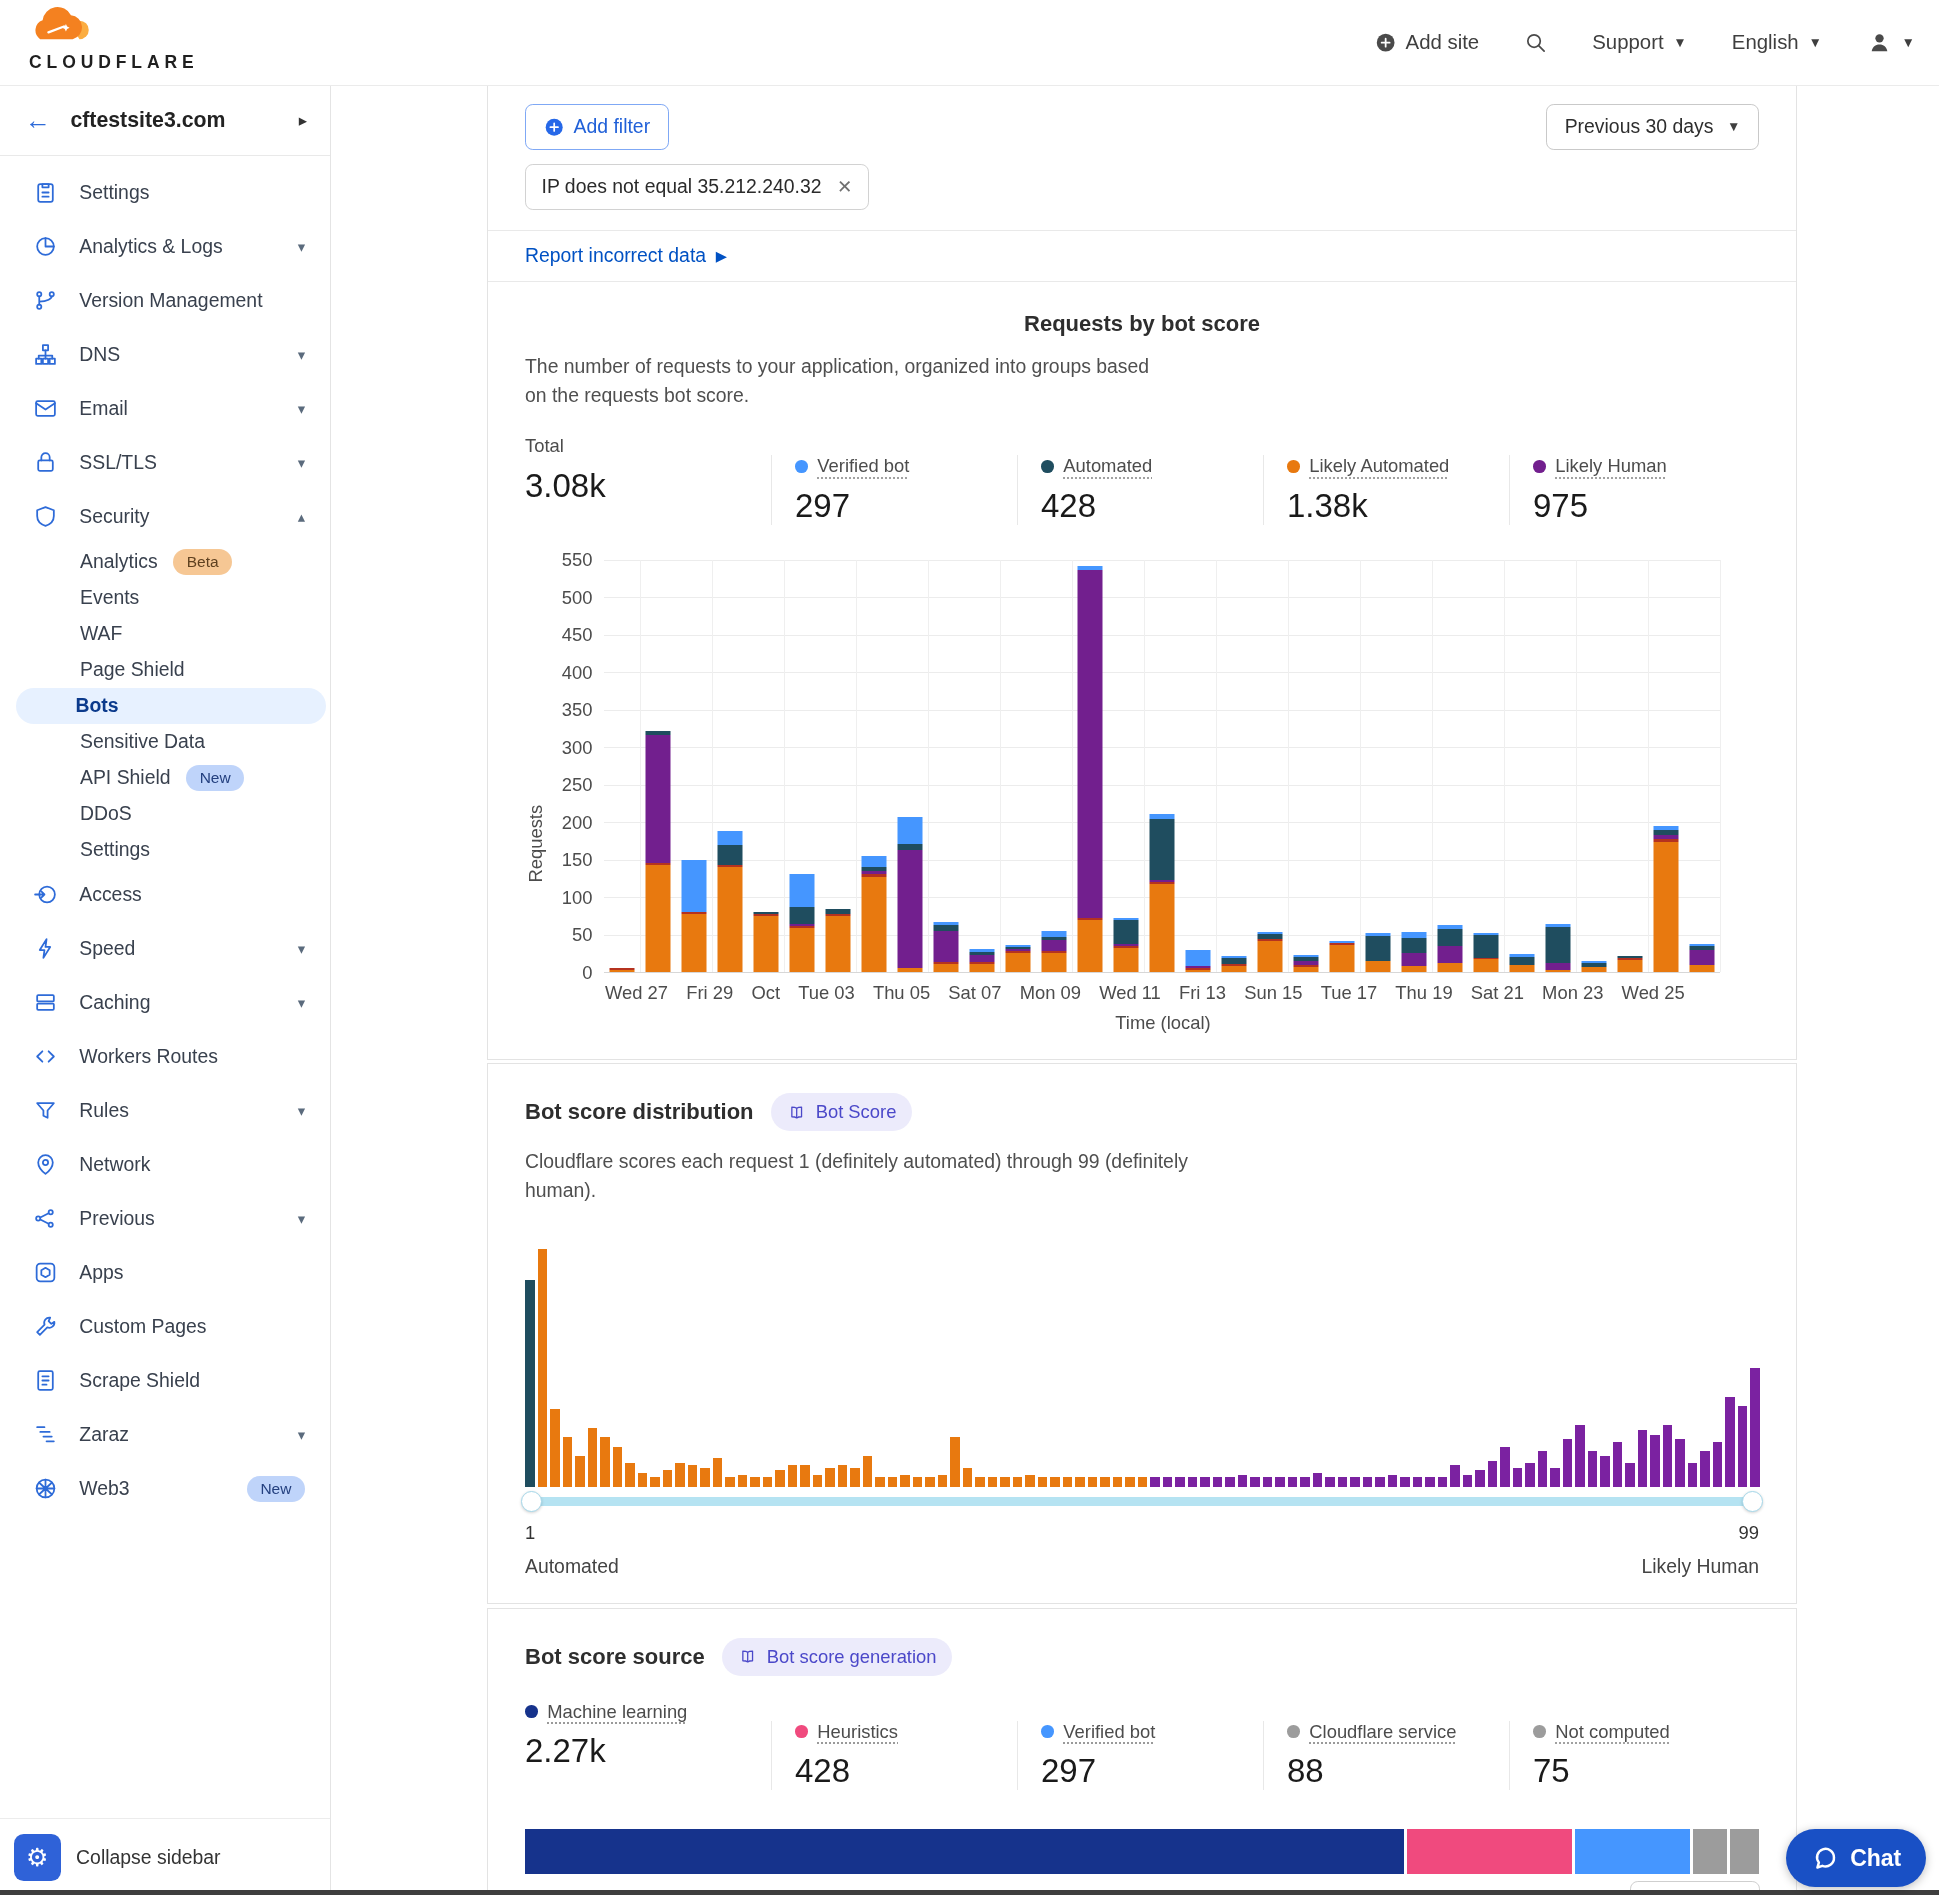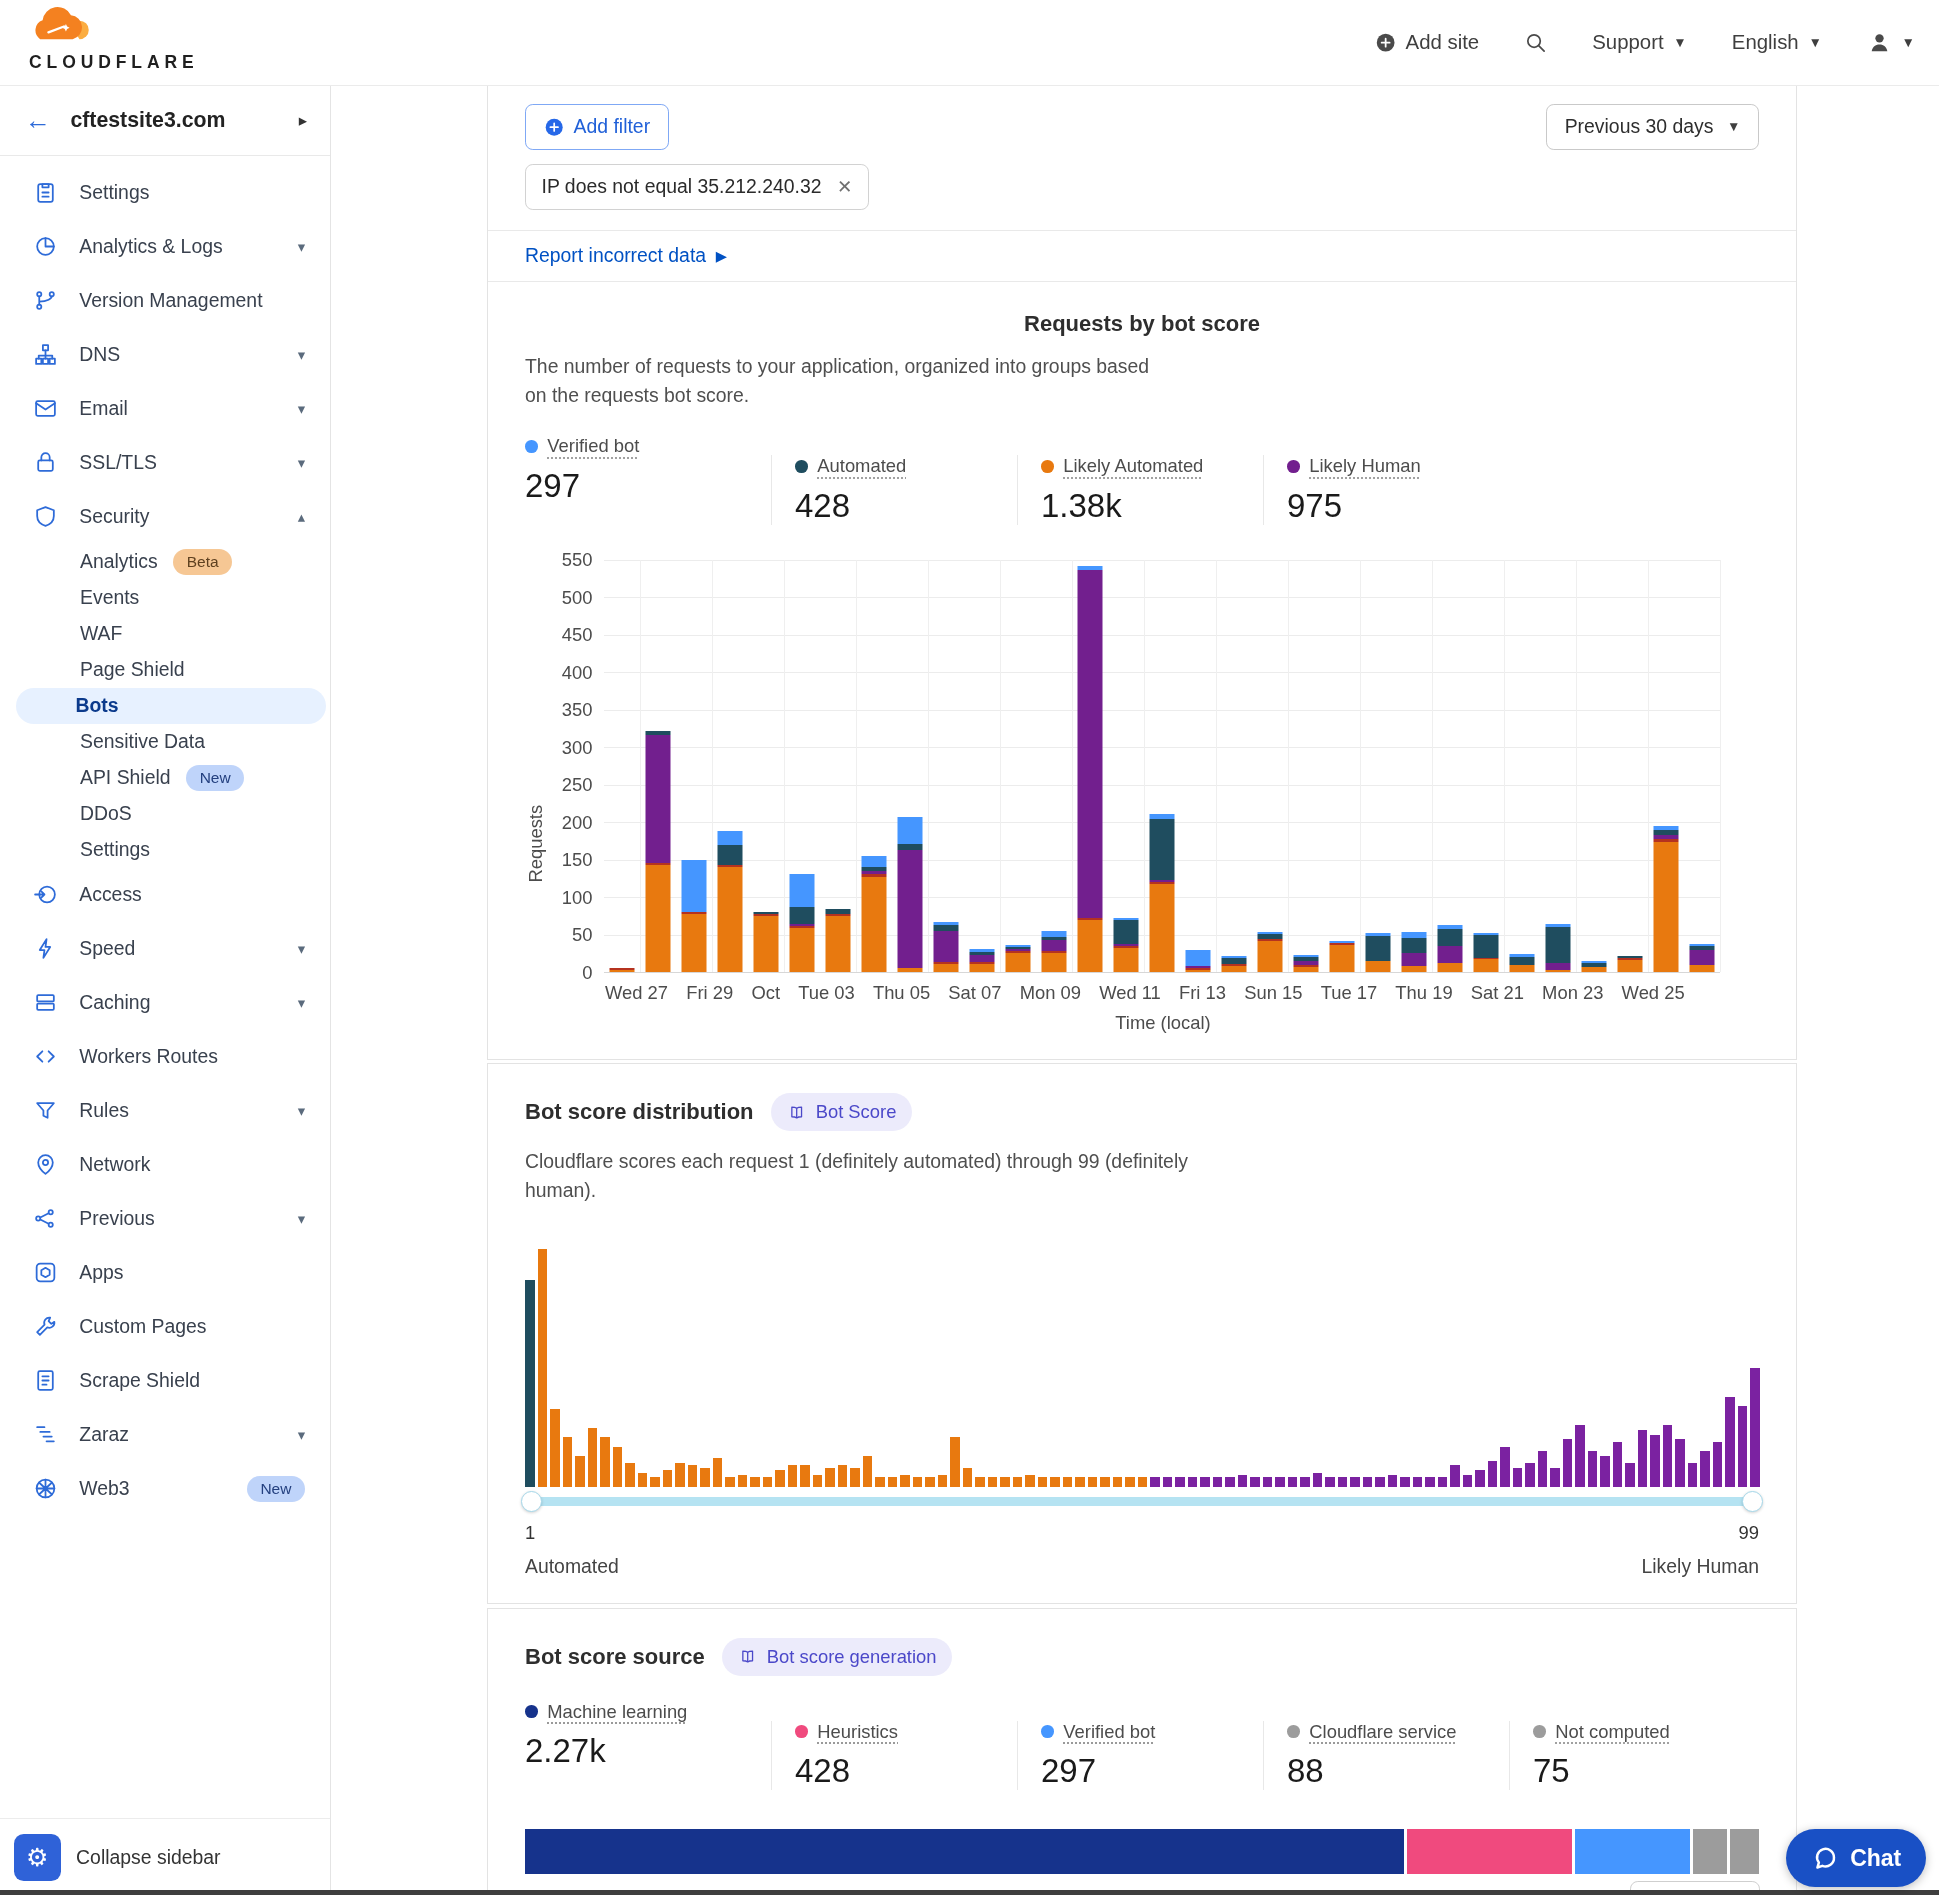--- a/index.html
+++ b/index.html
@@ -413,20 +413,23 @@
     <div class="hr"></div>
     <div class="report-row">
       <span>Report incorrect data</span>
       <span style="font-size:14.6px;">▶</span>
     </div>
     <div class="hr"></div>
     <div class="section">
       <h2 class="card-title">Requests by bot score</h2>
       <div class="desc" style="max-width:650px;">The number of requests to your application, organized into groups based on the requests bot score.</div>
       <div class="stats">
+          <div class="stat"><span class="stat-label">
+              <span class="txt">Total</span>
+            </span><div class="stat-value">3.08k</div></div>
           <div class="stat"><span class="stat-label">
               <span class="dot" style="background:#4596FF"></span>
               <span class="txt dotted">Verified bot</span>
             </span><div class="stat-value">297</div></div>
           <div class="stat"><span class="stat-label">
               <span class="dot" style="background:#1F4D5F"></span>
               <span class="txt dotted">Automated</span>
             </span><div class="stat-value">428</div></div>
           <div class="stat"><span class="stat-label">
               <span class="dot" style="background:#E8790F"></span>

